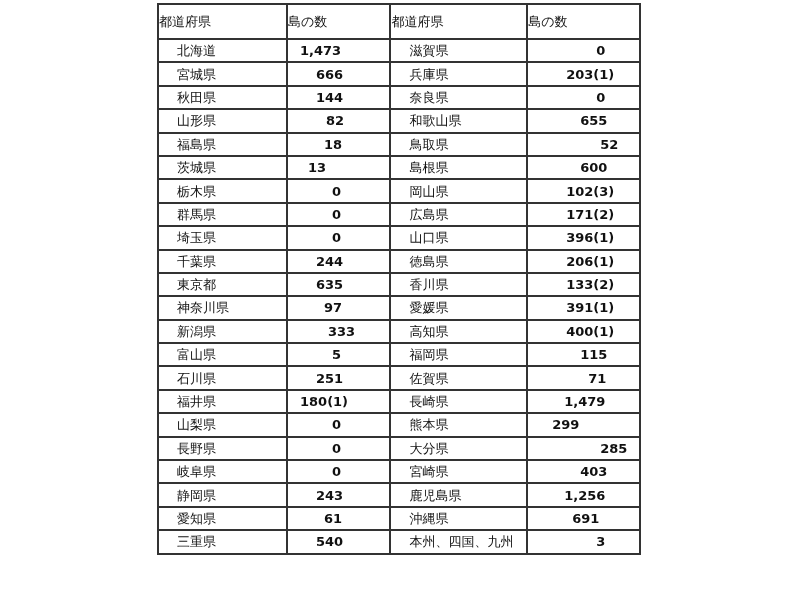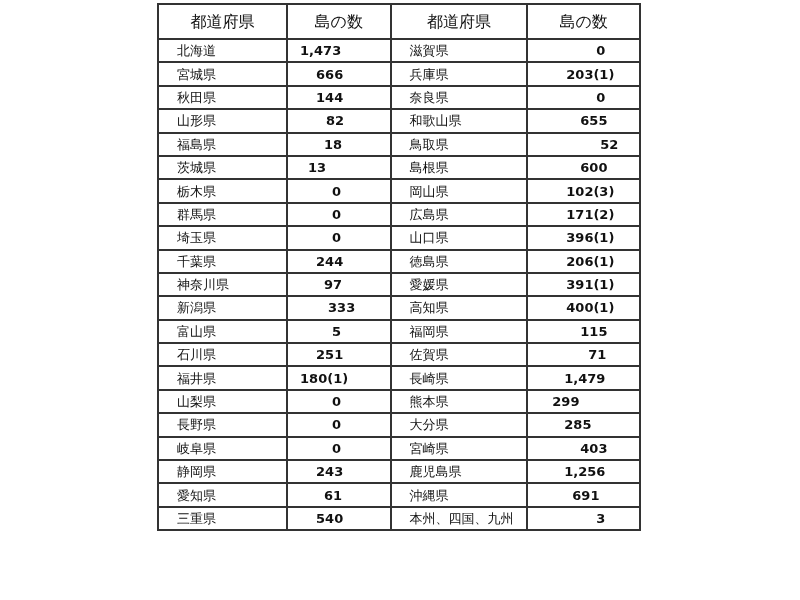--- a/index.html
+++ b/index.html
@@ -10,21 +10,21 @@
     font-family: "DejaVu Sans", "Liberation Sans", sans-serif;
     color: #111;
   }
   .tbl td, .tbl th {
     border: 2px solid #333;
     padding: 0; height: 21.4px;
     font-size: 13px; line-height: 1;
     white-space: nowrap;
   }
   .tbl th {
-    height: 33px; font-weight: normal; text-align: center; font-size: 16px;
+    height: 33px; font-weight: normal; text-align: left; font-size: 13px;
   }
   .c1 { width: 128px; }
   .c2 { width: 102px; }
   .c3 { width: 135px; }
   .c4 { width: 111px; }
   .name { padding-left: 18px !important; text-align: left; }
   .num { font-weight: bold; text-align: left; font-family: "DejaVu Sans", sans-serif; }
 </style>
 </head>
 <body>
@@ -93,20 +93,26 @@
         <td class="name">山口県</td>
         <td class="num" style="padding-left: 38px;">396(1)</td>
       </tr>
       <tr>
         <td class="name">千葉県</td>
         <td class="num" style="padding-left: 28px;">244</td>
         <td class="name">徳島県</td>
         <td class="num" style="padding-left: 38px;">206(1)</td>
       </tr>
       <tr>
+        <td class="name">東京都</td>
+        <td class="num" style="padding-left: 28px;">635</td>
+        <td class="name">香川県</td>
+        <td class="num" style="padding-left: 38px;">133(2)</td>
+      </tr>
+      <tr>
         <td class="name">神奈川県</td>
         <td class="num" style="padding-left: 36px;">97</td>
         <td class="name">愛媛県</td>
         <td class="num" style="padding-left: 38px;">391(1)</td>
       </tr>
       <tr>
         <td class="name">新潟県</td>
         <td class="num" style="padding-left: 40px;">333</td>
         <td class="name">高知県</td>
         <td class="num" style="padding-left: 38px;">400(1)</td>
@@ -132,21 +138,21 @@
       <tr>
         <td class="name">山梨県</td>
         <td class="num" style="padding-left: 44px;">0</td>
         <td class="name">熊本県</td>
         <td class="num" style="padding-left: 24px;">299</td>
       </tr>
       <tr>
         <td class="name">長野県</td>
         <td class="num" style="padding-left: 44px;">0</td>
         <td class="name">大分県</td>
-        <td class="num" style="padding-left: 36px;">285</td>
+        <td class="num" style="padding-left: 72px;">285</td>
       </tr>
       <tr>
         <td class="name">岐阜県</td>
         <td class="num" style="padding-left: 44px;">0</td>
         <td class="name">宮崎県</td>
         <td class="num" style="padding-left: 52px;">403</td>
       </tr>
       <tr>
         <td class="name">静岡県</td>
         <td class="num" style="padding-left: 28px;">243</td>

